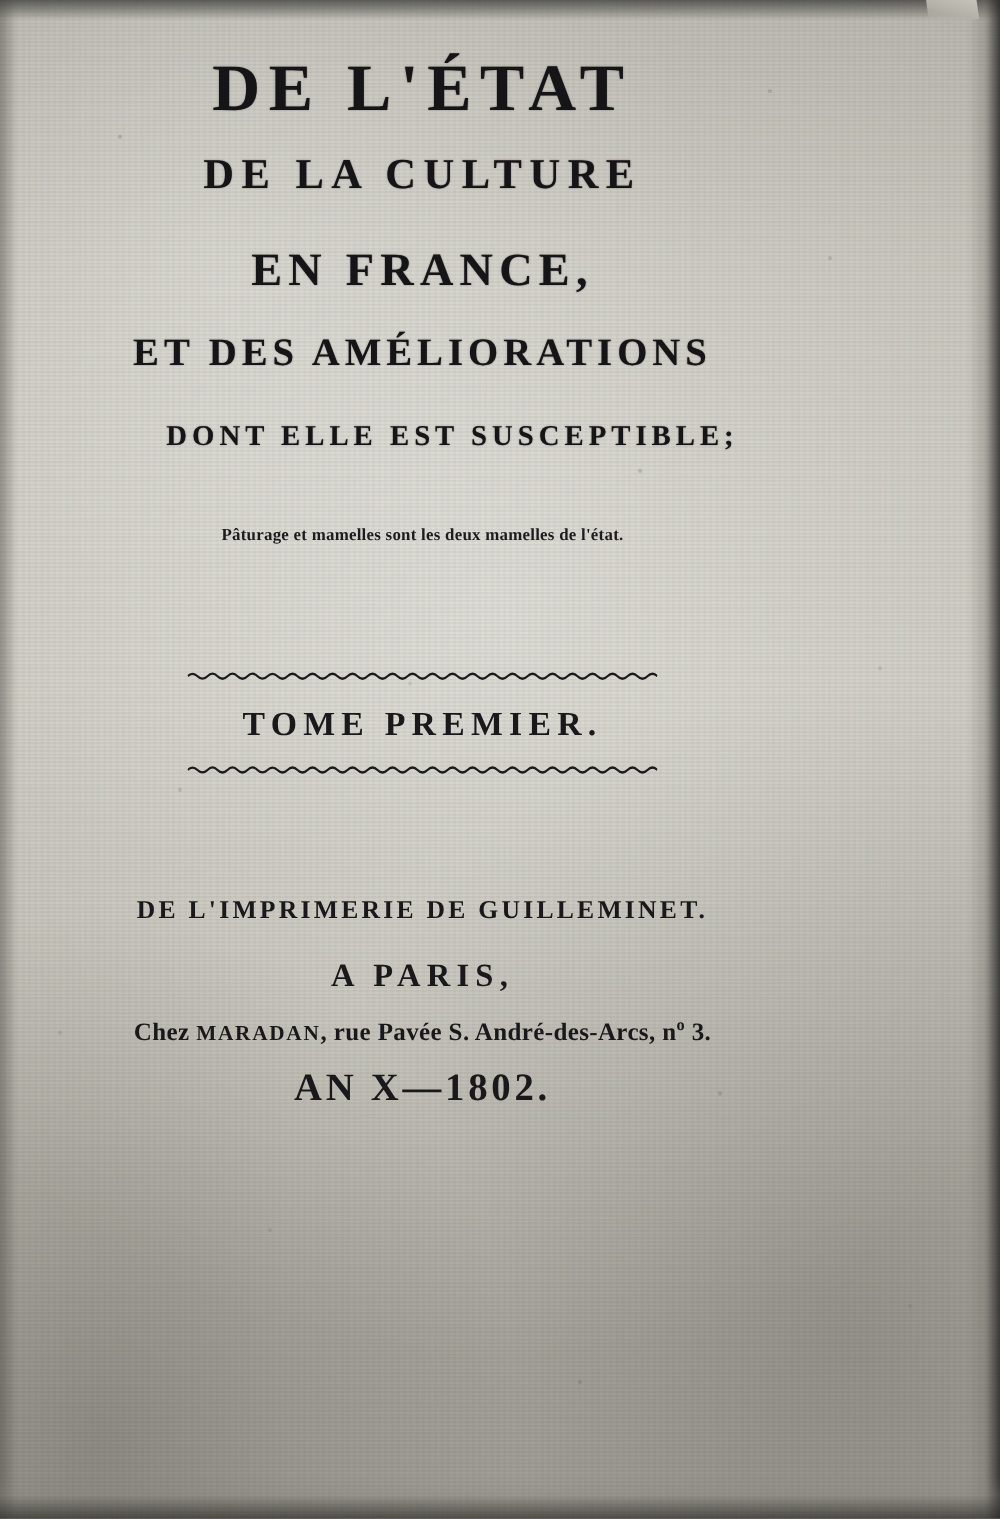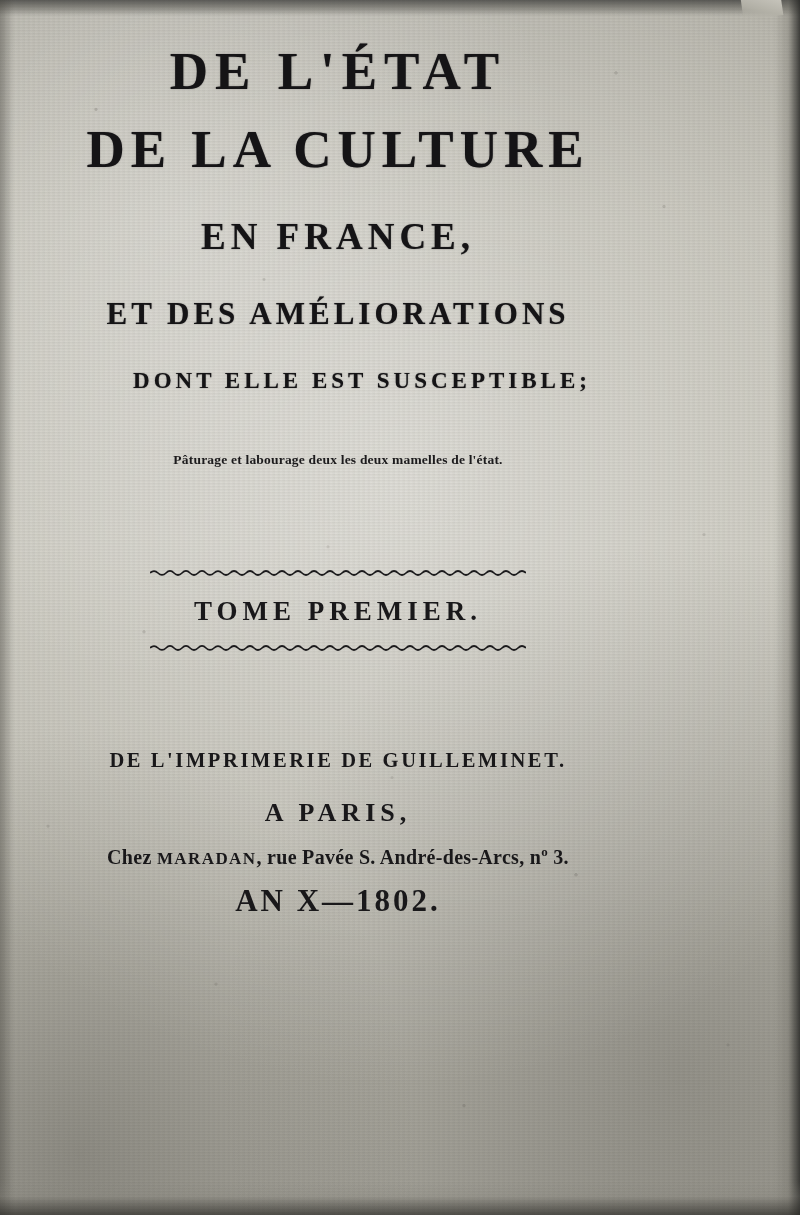--- a/index.html
+++ b/index.html
@@ -111,34 +111,34 @@
     text-shadow: 0 0 1.2px rgba(25,24,26,0.55);
   }
 
   .t1 {
     font-size: 53px;
     letter-spacing: 7px;
     margin-top: 44px;
     line-height: 1.05;
   }
   .t2 {
-    font-size: 53px;
+    font-size: 34px;
     letter-spacing: 6px;
     margin-top: 22px;
     line-height: 1.05;
   }
   .t3 {
     font-size: 37px;
     letter-spacing: 5px;
     margin-top: 38px;
   }
   .t4 {
     font-size: 31px;
     letter-spacing: 4px;
-    margin-top: 38px;
+    margin-top: 26px;
   }
   .t5 {
     font-size: 23px;
     letter-spacing: 4px;
     margin-top: 36px;
     font-weight: 700;
     padding-left: 48px;
   }
   .t6 {
     font-size: 29px;
@@ -238,21 +238,21 @@
   <div class="content">
 
     <div class="line t1">DE L'ÉTAT</div>
     <div class="line t2">DE LA CULTURE</div>
     <div class="line t3">EN FRANCE,</div>
     <div class="line t4">ET DES AMÉLIORATIONS</div>
     <div class="line t5">DONT ELLE EST SUSCEPTIBLE;</div>
 
 
 
-    <div class="epigraph">Pâturage et labourage deux les deux mamelles de l'état.</div>
+    <div class="epigraph">Pâturage et mamelles sont les deux mamelles de l'état.</div>
 
     <div class="rule-block">
       <div class="wavy">
         <svg width="376" height="10" viewBox="0 0 376 10" xmlns="http://www.w3.org/2000/svg">
           <path d="M0,5 q4,-4 8,0 t8,0 t8,0 t8,0 t8,0 t8,0 t8,0 t8,0 t8,0 t8,0 t8,0 t8,0 t8,0 t8,0 t8,0 t8,0 t8,0 t8,0 t8,0 t8,0 t8,0 t8,0 t8,0 t8,0 t8,0 t8,0 t8,0 t8,0 t8,0 t8,0 t8,0 t8,0 t8,0 t8,0 t8,0 t8,0 t8,0 t8,0 t8,0 t8,0 t8,0 t8,0 t8,0 t8,0 t8,0 t8,0 t8,0" fill="none" stroke="#1b1a1c" stroke-width="1.7"></path>
         </svg>
       </div>
 
       <div class="tome">TOME PREMIER.</div>
 

